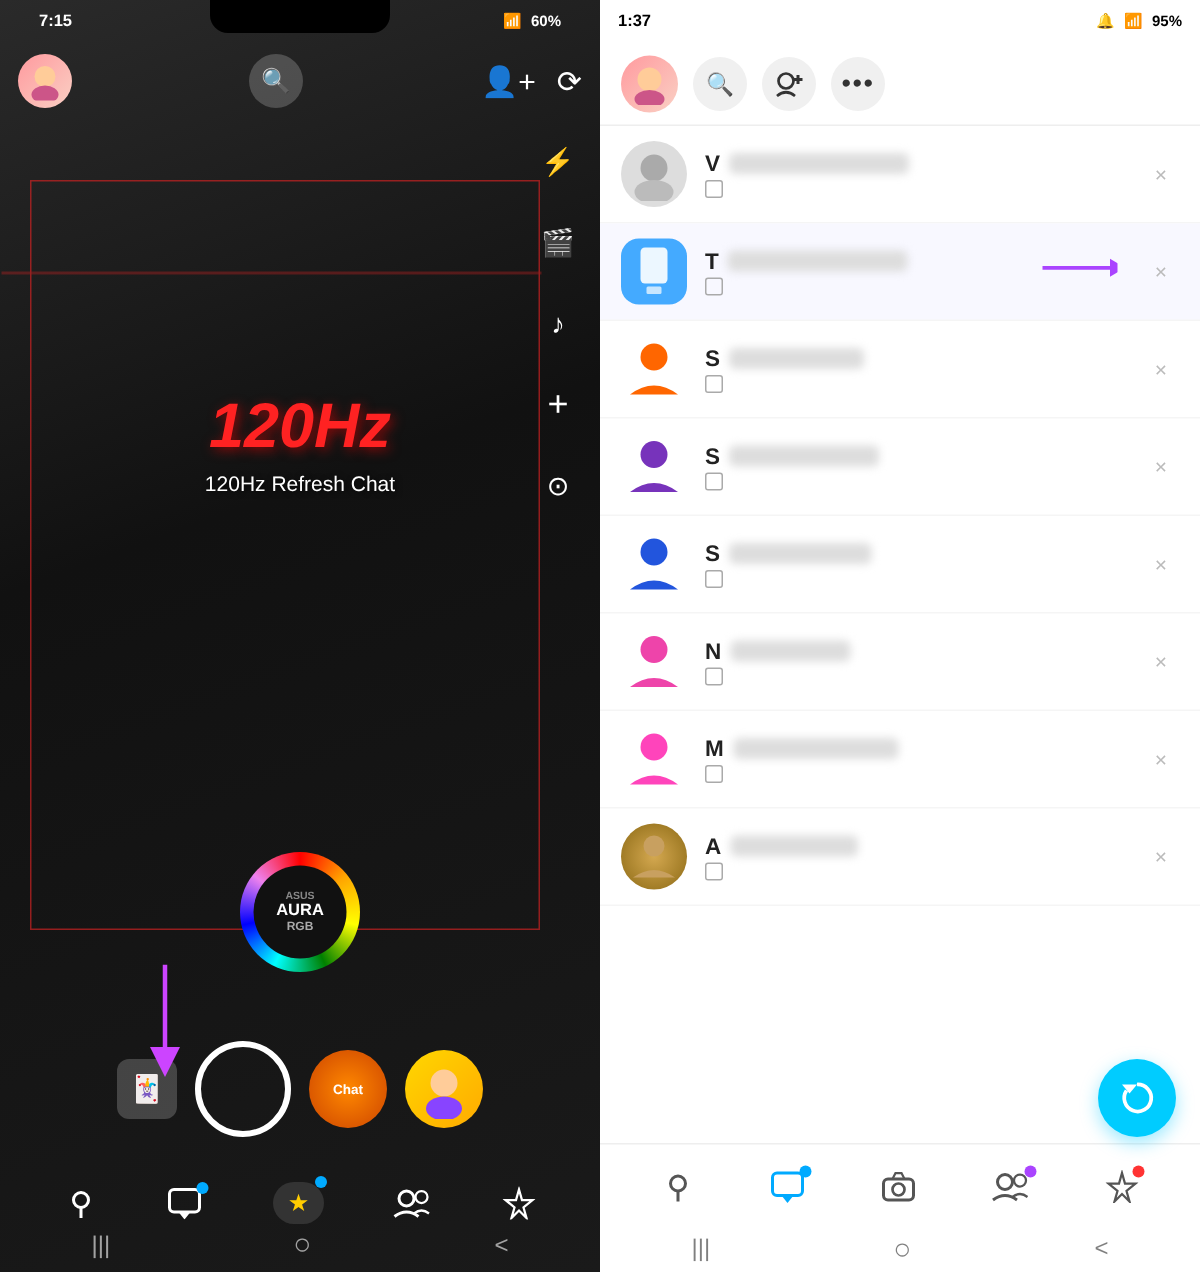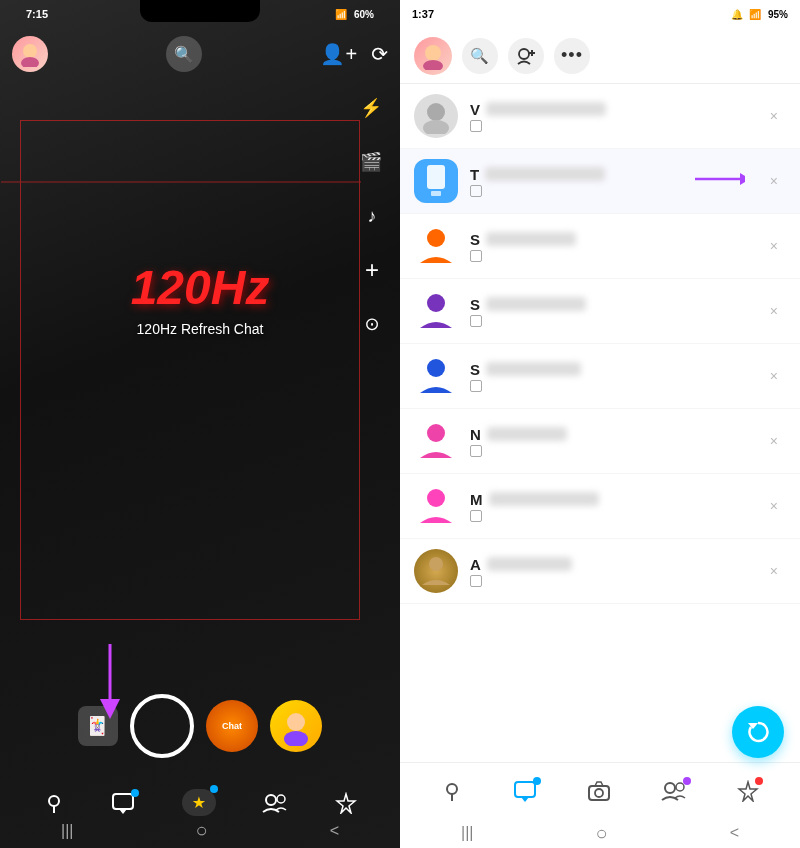--- a/index.html
+++ b/index.html
@@ -118,21 +118,21 @@
       position: absolute;
       top: 260px;
       left: 50%;
       transform: translateX(-50%);
       text-align: center;
       z-index: 5;
     }
 
     .hz-text {
       color: #ff2222;
-      font-size: 48px;
+      font-size: 42px;
       font-weight: 900;
       font-style: italic;
       text-shadow: 2px 2px 8px rgba(255,0,0,0.5);
     }
 
     .hz-sub {
       color: white;
       font-size: 14px;
       margin-top: 6px;
       text-shadow: 1px 1px 4px rgba(0,0,0,0.8);
@@ -536,20 +536,29 @@
     <div class="side-btn" style="color:white;font-size:18px;">♪</div>
     <div class="side-btn" style="color:white;font-size:24px;font-weight:300;">+</div>
     <div class="side-btn" style="color:white;font-size:18px;">⊙</div>
   </div>
 
   <div class="center-content">
     <div class="hz-text">120Hz</div>
     <div class="hz-sub">120Hz Refresh Chat</div>
   </div>
 
+  <div class="aura-container">
+    <div class="aura-circle">
+      <div class="aura-inner">
+        <span style="font-size:7px;color:#888;">ASUS</span>
+        <span style="font-weight:900;font-size:11px;color:white;">AURA</span>
+        <span style="font-size:8px;color:#aaa;">RGB</span>
+      </div>
+    </div>
+  </div>
 
   <div class="arrow-left">
     <svg width="40" height="80" viewBox="0 0 40 80">
       <line x1="20" y1="0" x2="20" y2="60" stroke="#cc44ff" stroke-width="3"></line>
       <polygon points="10,55 20,75 30,55" fill="#cc44ff"></polygon>
     </svg>
   </div>
 
   <div class="lens-bar">
 

